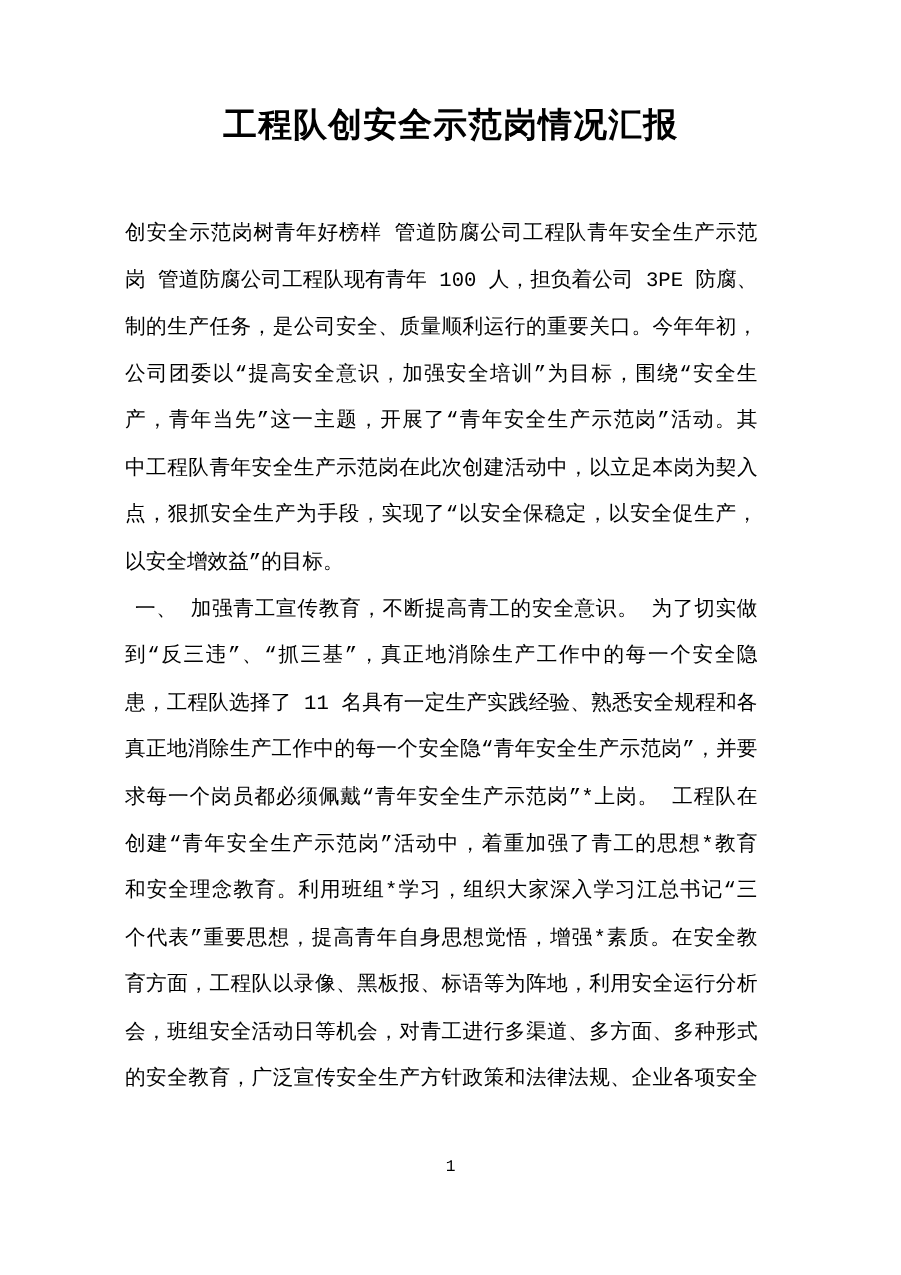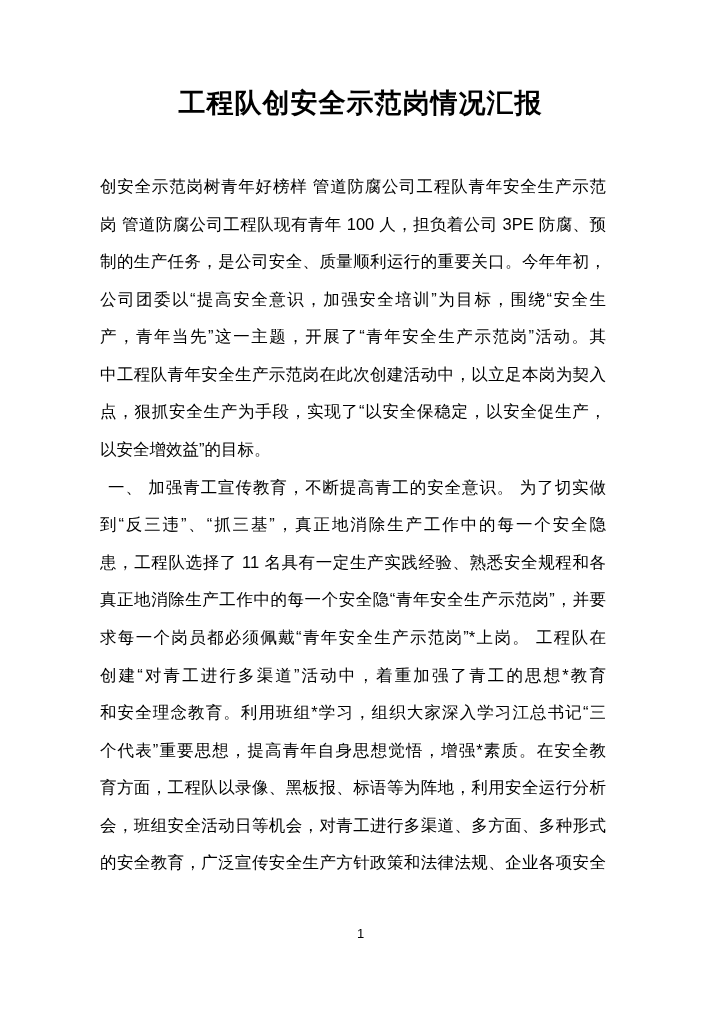--- a/index.html
+++ b/index.html
@@ -6,21 +6,21 @@
       margin: 0;
       padding: 0;
       background: #e8e8e8;
     }
     .page {
       position: relative;
       width: 721px;
       height: 1020px;
       background: #ffffff;
       overflow: hidden;
-      font-family: Liberation Sans, sans-serif;
+      font-family: Liberation Mono, monospace;
       color: #000000;
     }
     .doc-title {
       position: absolute;
       top: 84px;
       left: 0;
       width: 721px;
       text-align: center;
       font-size: 27px;
       font-weight: bold;
@@ -78,21 +78,21 @@
         <div class="line">中工程队青年安全生产示范岗在此次创建活动中，以立足本岗为契入</div>
         <div class="line">点，狠抓安全生产为手段，实现了“以安全保稳定，以安全促生产，</div>
         <div class="line short">以安全增效益”的目标。</div>
       </div>
       <div class="para indent">
         <div class="line">一、 加强青工宣传教育，不断提高青工的安全意识。 为了切实做</div>
         <div class="line">到“反三违”、“抓三基”，真正地消除生产工作中的每一个安全隐</div>
         <div class="line">患，工程队选择了 11 名具有一定生产实践经验、熟悉安全规程和各</div>
         <div class="line">真正地消除生产工作中的每一个安全隐“青年安全生产示范岗”，并要</div>
         <div class="line">求每一个岗员都必须佩戴“青年安全生产示范岗”*上岗。 工程队在</div>
-        <div class="line">创建“对青工进行多渠道”活动中，着重加强了青工的思想*教育</div>
+        <div class="line">创建“青年安全生产示范岗”活动中，着重加强了青工的思想*教育</div>
         <div class="line">和安全理念教育。利用班组*学习，组织大家深入学习江总书记“三</div>
         <div class="line">个代表”重要思想，提高青年自身思想觉悟，增强*素质。在安全教</div>
         <div class="line">育方面，工程队以录像、黑板报、标语等为阵地，利用安全运行分析</div>
         <div class="line">会，班组安全活动日等机会，对青工进行多渠道、多方面、多种形式</div>
         <div class="line">的安全教育，广泛宣传安全生产方针政策和法律法规、企业各项安全</div>
       </div>
     </div>
 
   <div class="page-number">1</div>
 </div>

